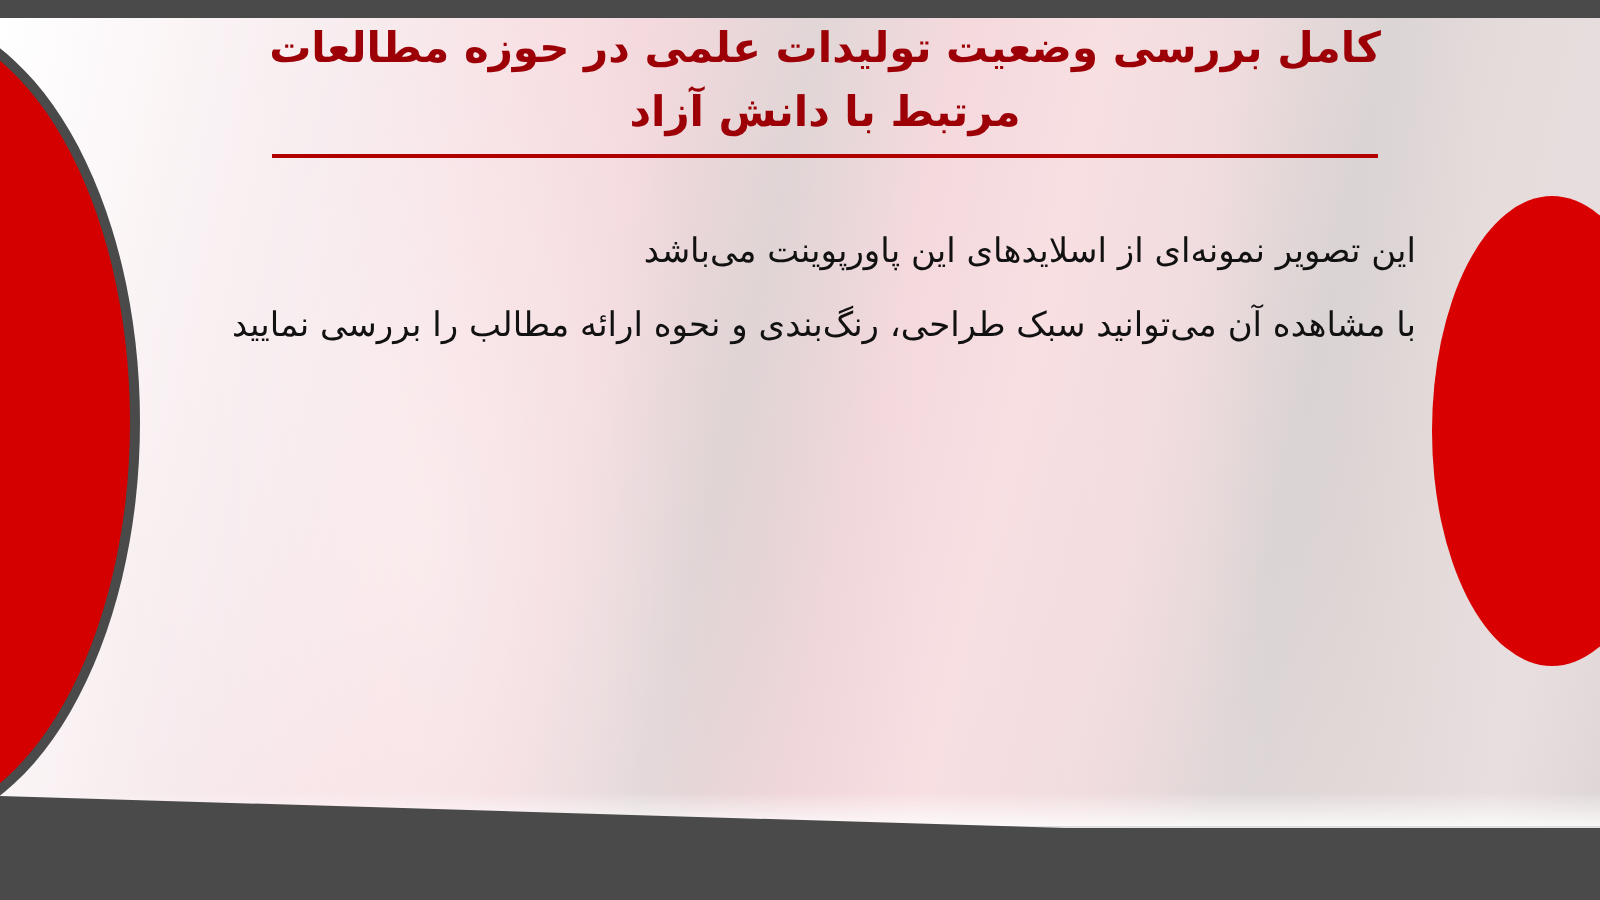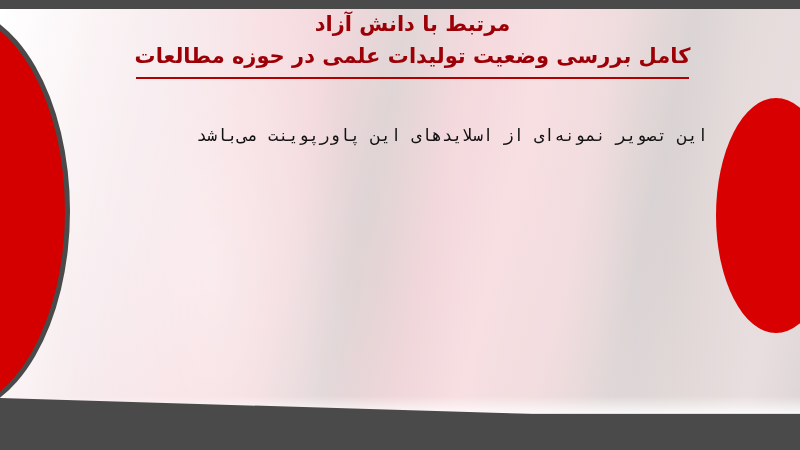--- a/index.html
+++ b/index.html
@@ -117,25 +117,24 @@
     position: absolute;
     left: 136px; top: 77px;
     width: 553px; height: 0;
     border-top: 2px solid #b00000;
   }
 
   
   .body-wrap {
     position: absolute;
     right: 92px;
-    top: 118px;
+    top: 108px;
     width: 640px;
     direction: rtl;
     text-align: right;
-    font-family: Liberation Mono, monospace;
   }
   .body-line {
     color: #111111;
     font-size: 17px;
     line-height: 37px;
     white-space: nowrap;
   }
 </style>
 </head>
 <body>
@@ -150,22 +149,23 @@
   </div>
 
   <div class="right-ellipse"></div>
   <div class="left-ellipse"></div>
 
   <div class="top-band"></div>
   <div class="bottom-sheen"></div>
   <div class="bottom-band"></div>
 
   <div class="title-wrap">
+    <div class="title-line">کامل بررسی وضعیت تولیدات علمی در حوزه مطالعات</div>
     <div class="title-line">مرتبط با دانش آزاد</div>
-    <div class="title-line">کامل بررسی وضعیت تولیدات علمی در حوزه مطالعات</div>
   </div>
   <div class="title-rule"></div>
 
   <div class="body-wrap">
     <div class="body-line">این تصویر نمونه‌ای از اسلایدهای این پاورپوینت می‌باشد</div>
+    <div class="body-line">با مشاهده آن می‌توانید سبک طراحی، رنگ‌بندی و نحوه ارائه مطالب را بررسی نمایید</div>
   </div>
 
 </div>
 
 </body></html>

